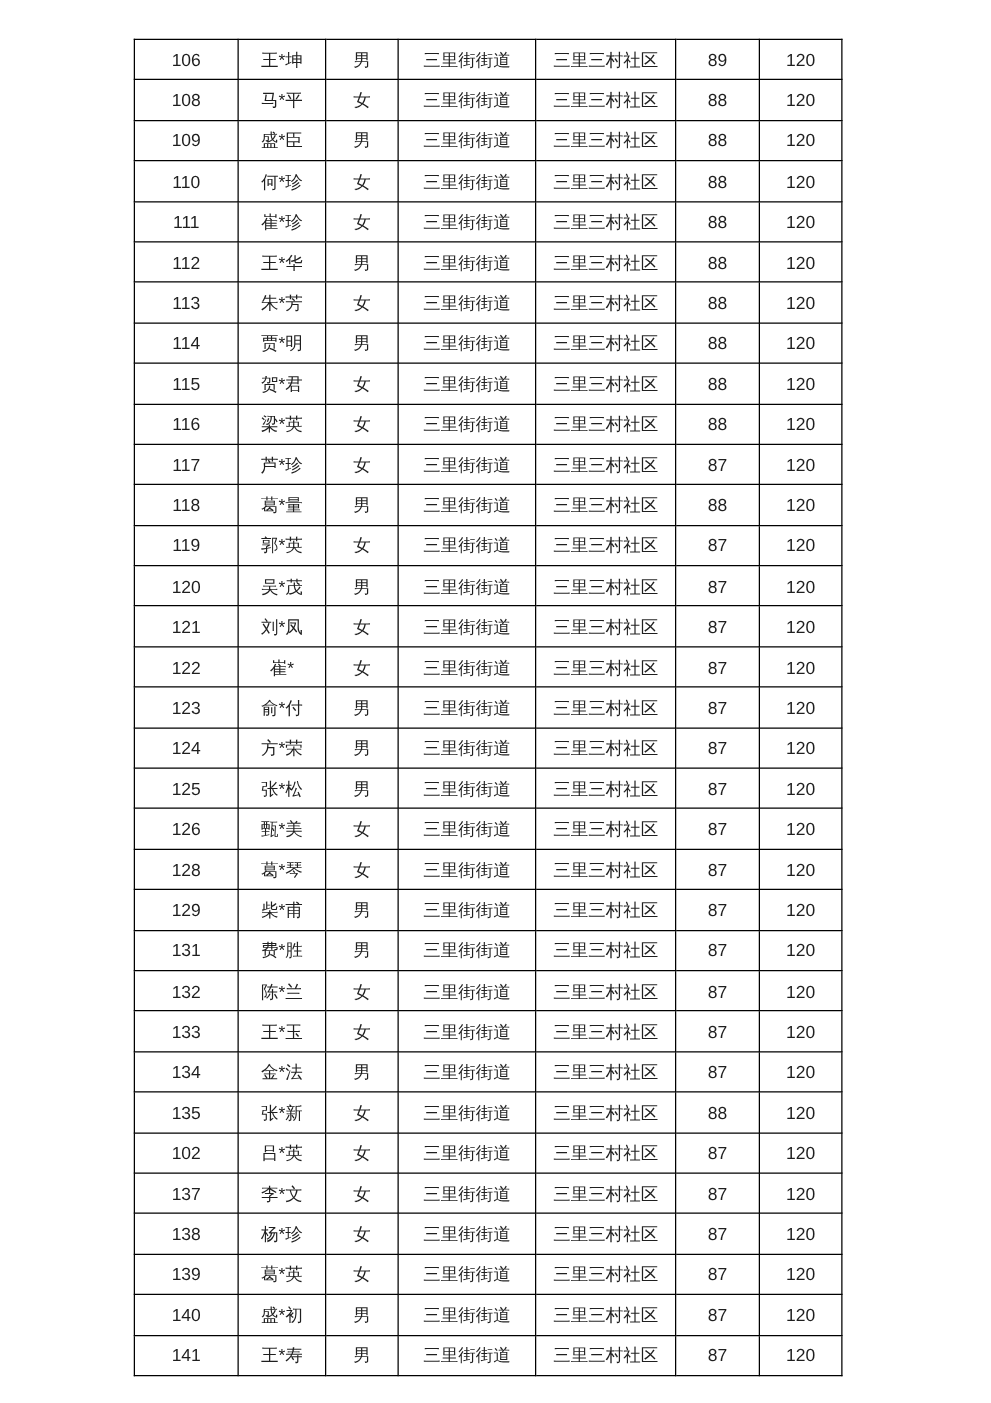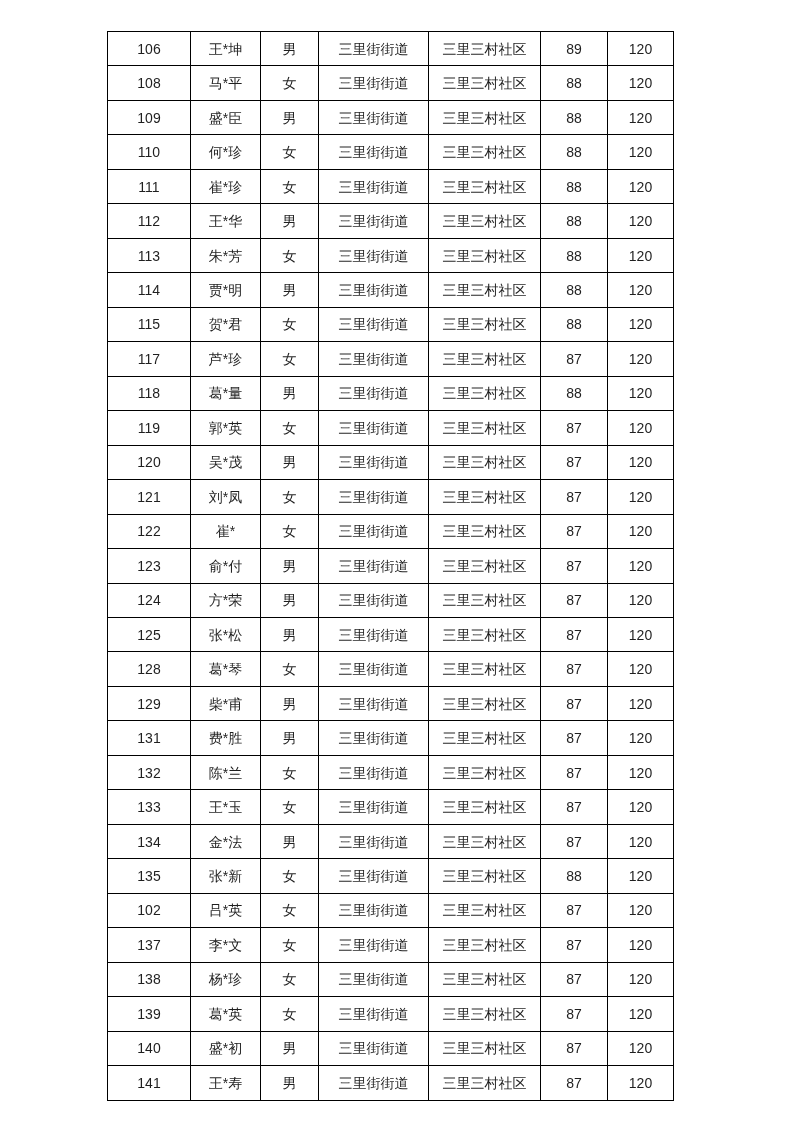--- a/index.html
+++ b/index.html
@@ -133,20 +133,29 @@
         <tr>
           <td>115</td>
           <td>贺*君</td>
           <td>女</td>
           <td>三里街街道</td>
           <td>三里三村社区</td>
           <td>88</td>
           <td>120</td>
         </tr>
         <tr>
+          <td>116</td>
+          <td>梁*英</td>
+          <td>女</td>
+          <td>三里街街道</td>
+          <td>三里三村社区</td>
+          <td>88</td>
+          <td>120</td>
+        </tr>
+        <tr>
           <td>117</td>
           <td>芦*珍</td>
           <td>女</td>
           <td>三里街街道</td>
           <td>三里三村社区</td>
           <td>87</td>
           <td>120</td>
         </tr>
         <tr>
           <td>118</td>
@@ -208,20 +217,29 @@
           <td>男</td>
           <td>三里街街道</td>
           <td>三里三村社区</td>
           <td>87</td>
           <td>120</td>
         </tr>
         <tr>
           <td>125</td>
           <td>张*松</td>
           <td>男</td>
+          <td>三里街街道</td>
+          <td>三里三村社区</td>
+          <td>87</td>
+          <td>120</td>
+        </tr>
+        <tr>
+          <td>126</td>
+          <td>甄*美</td>
+          <td>女</td>
           <td>三里街街道</td>
           <td>三里三村社区</td>
           <td>87</td>
           <td>120</td>
         </tr>
         <tr>
           <td>128</td>
           <td>葛*琴</td>
           <td>女</td>
           <td>三里街街道</td>

